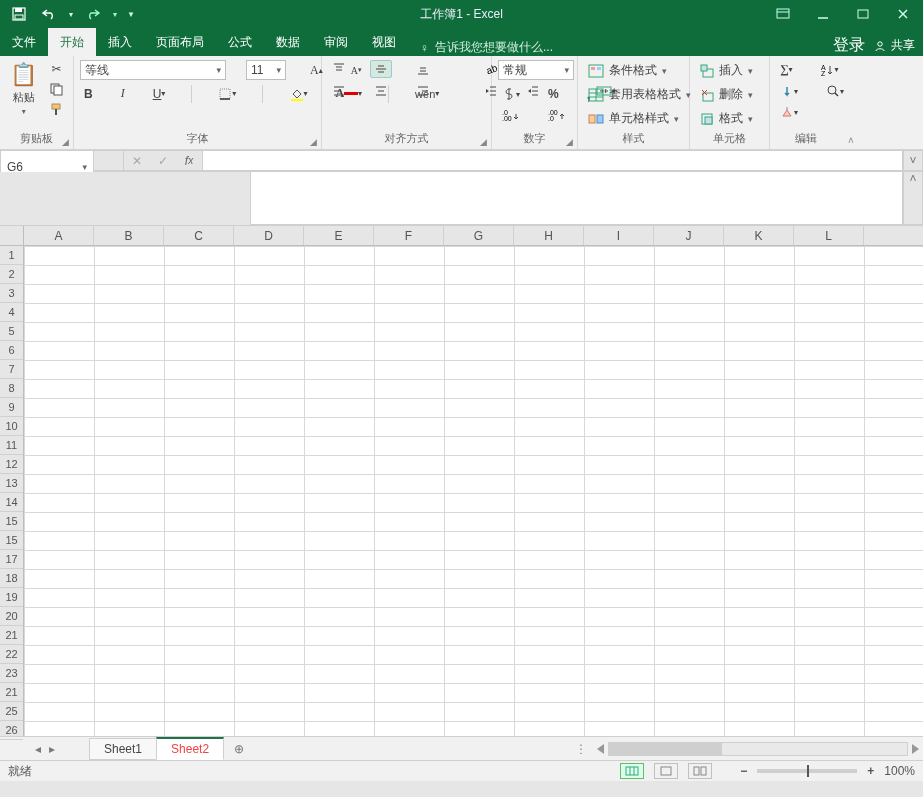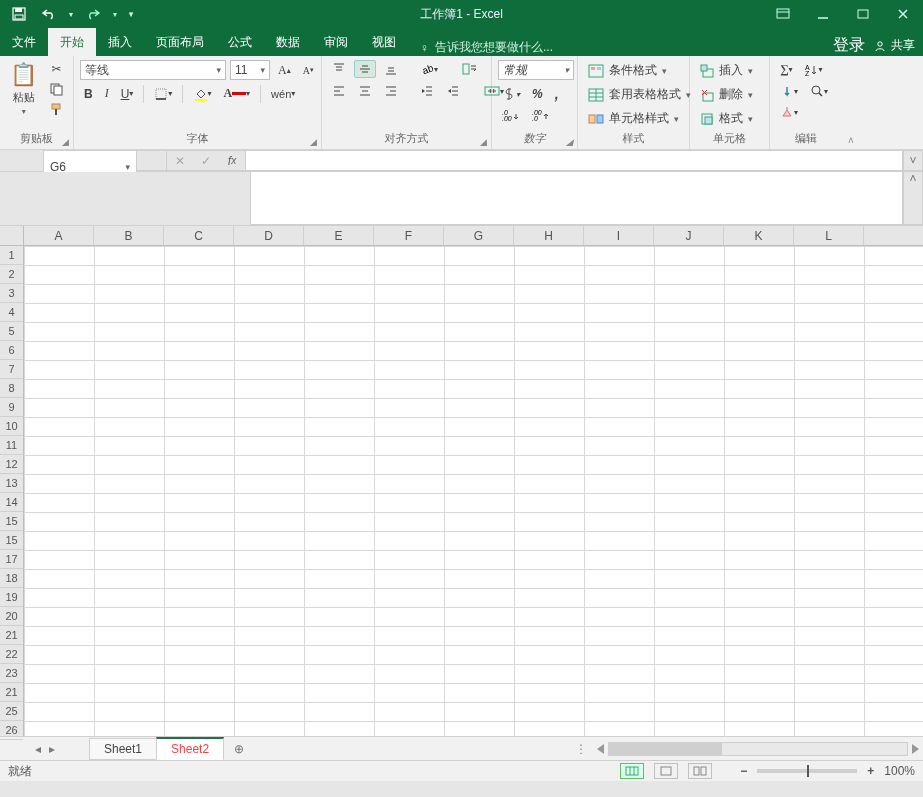--- a/index.html
+++ b/index.html
@@ -25,30 +25,30 @@
 
 .ribbon { height: 94px; background: #f1f1f1; border-bottom: 1px solid #d4d4d4; display: flex; overflow: hidden; }
 .group { border-right: 1px solid #d9d9d9; padding: 4px 6px 2px 6px; display: flex; flex-direction: column; justify-content: space-between; }
 .group-label { font-size: 11px; color: #666; text-align: center; padding: 2px 0 1px 0; position: relative; }
 .group-label .launcher { position: absolute; right: -2px; bottom: 0px; font-size: 9px; color: #888; }
 .group-body { flex: 1; display: flex; align-items: flex-start; gap: 4px; }
 .btn { display: flex; align-items: center; justify-content: center; padding: 1px 3px; border: 1px solid transparent; border-radius: 2px; color:#444; }
 .big-btn { display: flex; flex-direction: column; align-items: center; justify-content: center; width: 40px; gap: 2px; font-size: 11px; color:#444; }
 .big-btn .ico { font-size: 22px; }
 .vcol { display: flex; flex-direction: column; gap: 2px; }
-.hrow { display: flex; align-items: center; gap: 4px; }
+.hrow { display: flex; align-items: center; gap: 20px; }
 .combo { height: 20px; border: 1px solid #bdbdbd; background: #fff; display: flex; align-items: center; font-size: 12px; padding: 0 4px; }
 .combo .caret { margin-left: auto; font-size: 9px; color:#666; }
 .small { font-size: 11px; }
 .menu-item { display:flex; align-items:center; gap:5px; font-size:12px; white-space: nowrap; }
 .menu-item .caret { font-size:9px; color:#666; }
 
 
 .fxrow { height: 22px; background: #e6e6e6; border-bottom: 1px solid #cfcfcf; display: flex; align-items: stretch; }
-.namebox { width: 94px; border: 1px solid #cfcfcf; background: #fff; display: flex; align-items: center; padding: 16px 6px; font-size: 12px; margin-left: 43px; }
+.namebox { width: 94px; border: 1px solid #cfcfcf; background: #fff; display: flex; align-items: center; padding: 16px 6px; font-size: 12px; }
 .namebox .caret { margin-left: auto; font-size: 9px; color:#666; }
 .fxicons { display:flex; align-items:center; border:1px solid #cfcfcf; border-left:none; background:#e6e6e6; }
 .fxicons .ic { width: 26px; display:flex; align-items:center; justify-content:center; color:#a7a7a7; font-size:12px; height:100%; }
 .fxicons .ic.fx { color:#666; font-style: italic; }
 .formula-bar { flex: 1; background: #fff; border: 1px solid #cfcfcf; border-left: none; }
 .expand { width: 20px; border:1px solid #cfcfcf; background:#e6e6e6; display:flex; align-items:center; justify-content:center; color:#777; }
 
 
 .fxbig { height: 54px; background:#e6e6e6; border-bottom:1px solid #cfcfcf; display:flex; }
 .fxbig .left { width: 250px; background:#e6e6e6; border-right: none; }
@@ -348,21 +348,21 @@
               <rect x="1" y="3" width="14" height="8" fill="none" stroke="#3a7"></rect>
               <path d="M4 7 L7 7 M12 7 L9 7 M7 7 L6 5 M7 7 L6 9 M9 7 L10 5 M9 7 L10 9" stroke="#444" fill="none"></path>
             </svg>
             <span style="font-size:8px;">▾</span>
           </div>
       </div>
     </div>
     <div class="group-label"><span>对齐方式</span><span class="launcher">◢</span></div>
   </div>
 
-  <div class="group" style="width:86px;font-style:italic;">
+  <div class="group" style="width:86px;">
     <div class="group-body" style="flex-direction:column; gap:4px;">
       <div class="combo" style="width:76px;">
         <span>常规</span>
           <span class="caret">▾</span>
       </div>
       <div class="hrow">
         <div class="btn">
             <svg width="14" height="14">
               <path d="M9 2 Q4 2 4 5 Q4 7 7 7 Q10 7 10 9 Q10 12 5 12 M7 1 L7 13" stroke="#555" fill="none"></path>
             </svg>

